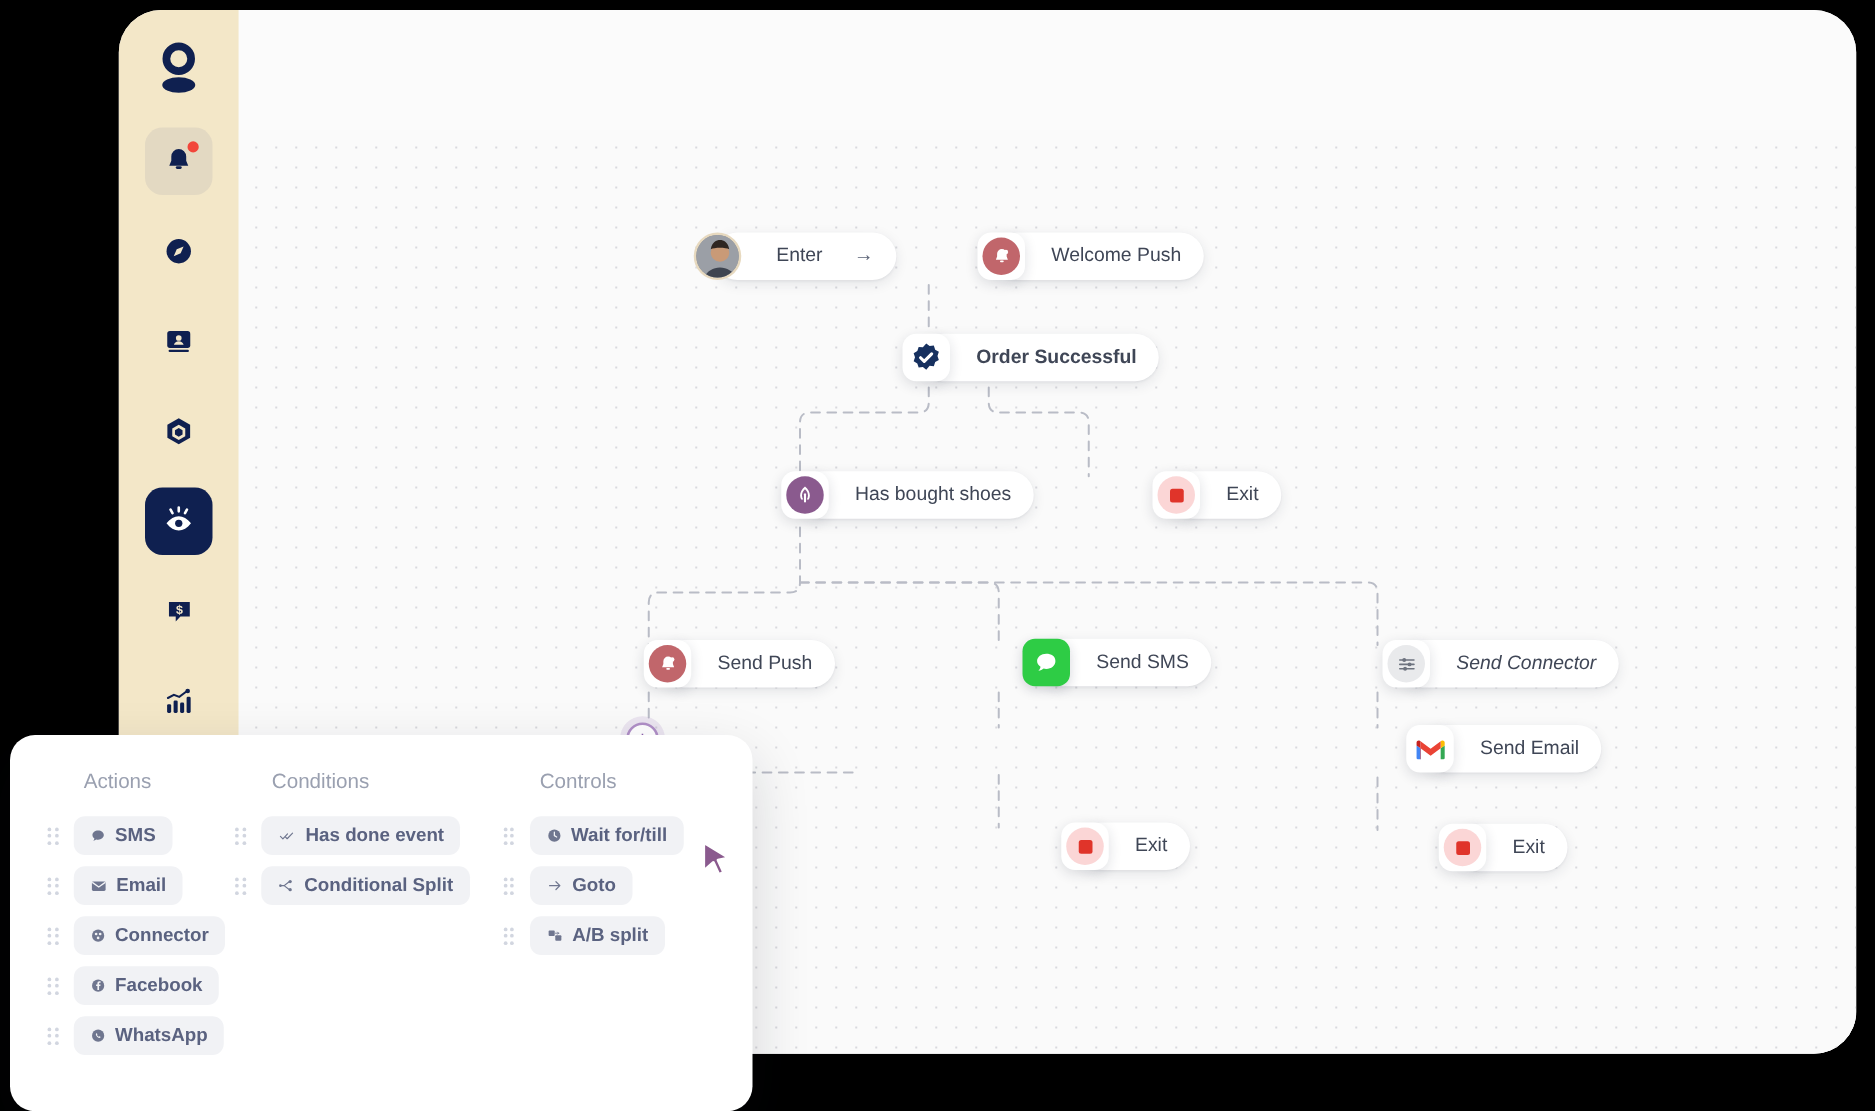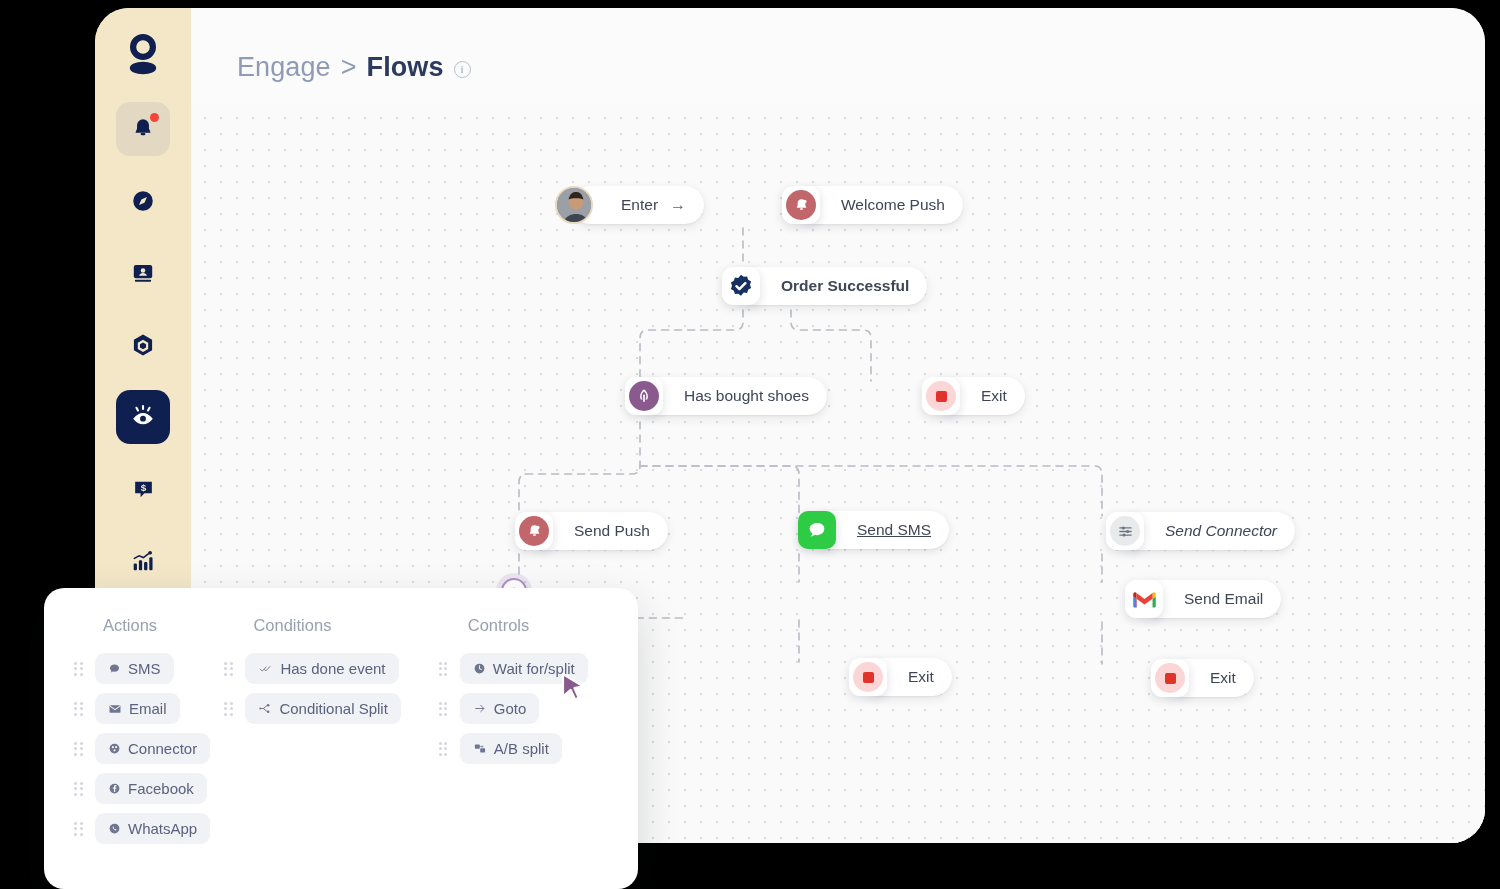--- a/index.html
+++ b/index.html
@@ -99,20 +99,21 @@
     height: 38px;
     background: #ffffff;
     border-radius: 19px;
     padding-right: 18px;
     box-shadow: 0 3px 10px rgba(28,35,60,0.10), 0 1px 2px rgba(28,35,60,0.06);
     font-size: 15.5px;
     color: #3f4656;
     white-space: nowrap;
     cursor: pointer;
     z-index: 3;
+    gap: 13px;
   }
   .node .node-label { padding-left: 12px; }
   .node .node-badge {
     position: absolute;
     left: -13px; top: 50%;
     transform: translateY(-50%);
     width: 38px; height: 38px;
     border-radius: 11px;
     background: #ffffff;
     box-shadow: 0 3px 10px rgba(28,35,60,0.14);
@@ -154,21 +155,20 @@
     position: absolute;
     left: 8px; top: 588px;
     width: 594px; height: 301px;
     background: #ffffff;
     border-radius: 20px;
     box-shadow: 0 18px 46px rgba(20,24,40,0.16);
     padding: 28px 30px 0 30px;
     display: flex;
     gap: 0;
     z-index: 20;
-    margin-left: 36px;
   }
   .pal-col { display: flex; flex-direction: column; }
   .pal-col.actions { width: 160px; }
   .pal-col.conditions { width: 228px; }
   .pal-col.controls { width: 180px; }
   .pal-head {
     font-size: 16.5px;
     color: #9aa0b0;
     margin-bottom: 18px;
     padding-left: 29px;
@@ -190,20 +190,21 @@
   }
   .grip i { width: 3px; height: 3px; border-radius: 50%; background: #d2d6e0; display: block; }
   .chip {
     display: inline-flex; align-items: center; gap: 7px;
     background: #f1f2f5;
     border-radius: 9px;
     padding: 7px 13px;
     font-size: 15px;
     color: #5a6280;
     white-space: nowrap;
+    font-weight: bold;
   }
   .chip .cicon { display: inline-flex; align-items: center; color: #6f768f; }
 
   
   .cursor { position: absolute; z-index: 40; pointer-events: none; }
 </style>
 </head>
 <body>
 
 <div id="root">
@@ -272,26 +273,20 @@
           <rect x="13" y="13" width="3" height="7.6" rx="1" fill="#0f2050"></rect>
           <rect x="17.8" y="8.6" width="3" height="12" rx="1" fill="#0f2050"></rect>
           <path d="M4 9.6l4.4-2.4 4 1.6 6-4.6" stroke="#0f2050" stroke-width="1.5" fill="none" stroke-linecap="round"></path>
           <circle cx="18.6" cy="4.4" r="1.7" fill="#0f2050"></circle>
         </svg>
       </div>
     </nav>
 
     <section class="main">
 
-      <h1 class="page-title">
-        <span class="crumb-faded">Engage</span>
-        <span class="crumb-sep">&gt;</span>
-        <span>Flows</span>
-        <span class="info-icon">i</span>
-      </h1>
 
       <div class="canvas">
 
         <svg class="edges" viewBox="0 0 1294 739" preserveAspectRatio="none">
           <g fill="none" stroke="#b9bcc6" stroke-width="1.6" stroke-dasharray="7 6" stroke-linecap="round">
 
             <path d="M408 102 H472"></path>
 
             <path d="M552 124 V162"></path>
 
@@ -379,21 +374,21 @@
               <svg width="17" height="17" viewBox="0 0 24 24">
                 <path d="M12 3.2a5.4 5.4 0 00-5.4 5.4v3L5.2 15.2h13.6L17.4 11.6v-3A5.4 5.4 0 0012 3.2z" fill="#ffffff"></path>
                 <rect x="9.9" y="16" width="4.2" height="2" rx="1" fill="#ffffff"></rect>
                 <circle cx="16.6" cy="6.4" r="2.5" fill="#ffffff"></circle>
               </svg>
             </span>
           </span>
           <span class="node-label">Send Push</span>
         </div>
 
-        <div class="node with-badge" style="left:620px; top:407px;text-decoration:underline;">
+        <div class="node with-badge" style="left:640px; top:407px;">
           <span class="node-badge" style="background:transparent; box-shadow:none;">
             <span class="glyph" style="background:#2ecc45; border-radius:10px; width:38px; height:38px; box-shadow:0 3px 9px rgba(28,35,60,0.18);">
               <svg width="22" height="22" viewBox="0 0 24 24">
                 <path d="M12 4.4c-4.4 0-8 2.8-8 6.3 0 2 1.2 3.8 3 5-.2 1.4-.9 2.7-1.9 3.6 1.9-.3 3.5-1.1 4.6-2 .7.2 1.5.3 2.3.3 4.4 0 8-2.8 8-6.9S16.4 4.4 12 4.4z" fill="#ffffff"></path>
               </svg>
             </span>
           </span>
           <span class="node-label">Send SMS</span>
         </div>
 
@@ -620,21 +615,21 @@
             <i></i>
             <i></i>
           </span>
         <span class="chip">
           <span class="cicon">
             <svg width="13" height="13" viewBox="0 0 24 24">
                 <circle cx="12" cy="12" r="9" fill="#6f768f"></circle>
                 <path d="M12 6.8V12l3.4 2" stroke="#f1f2f5" stroke-width="1.9" fill="none" stroke-linecap="round" stroke-linejoin="round"></path>
               </svg>
           </span>
-          <span>Wait for/split</span>
+          <span>Wait for/till</span>
         </span>
       </div>
 
       <div class="pal-row">
         <span class="grip">
             <i></i>
             <i></i>
             <i></i>
             <i></i>
             <i></i>

